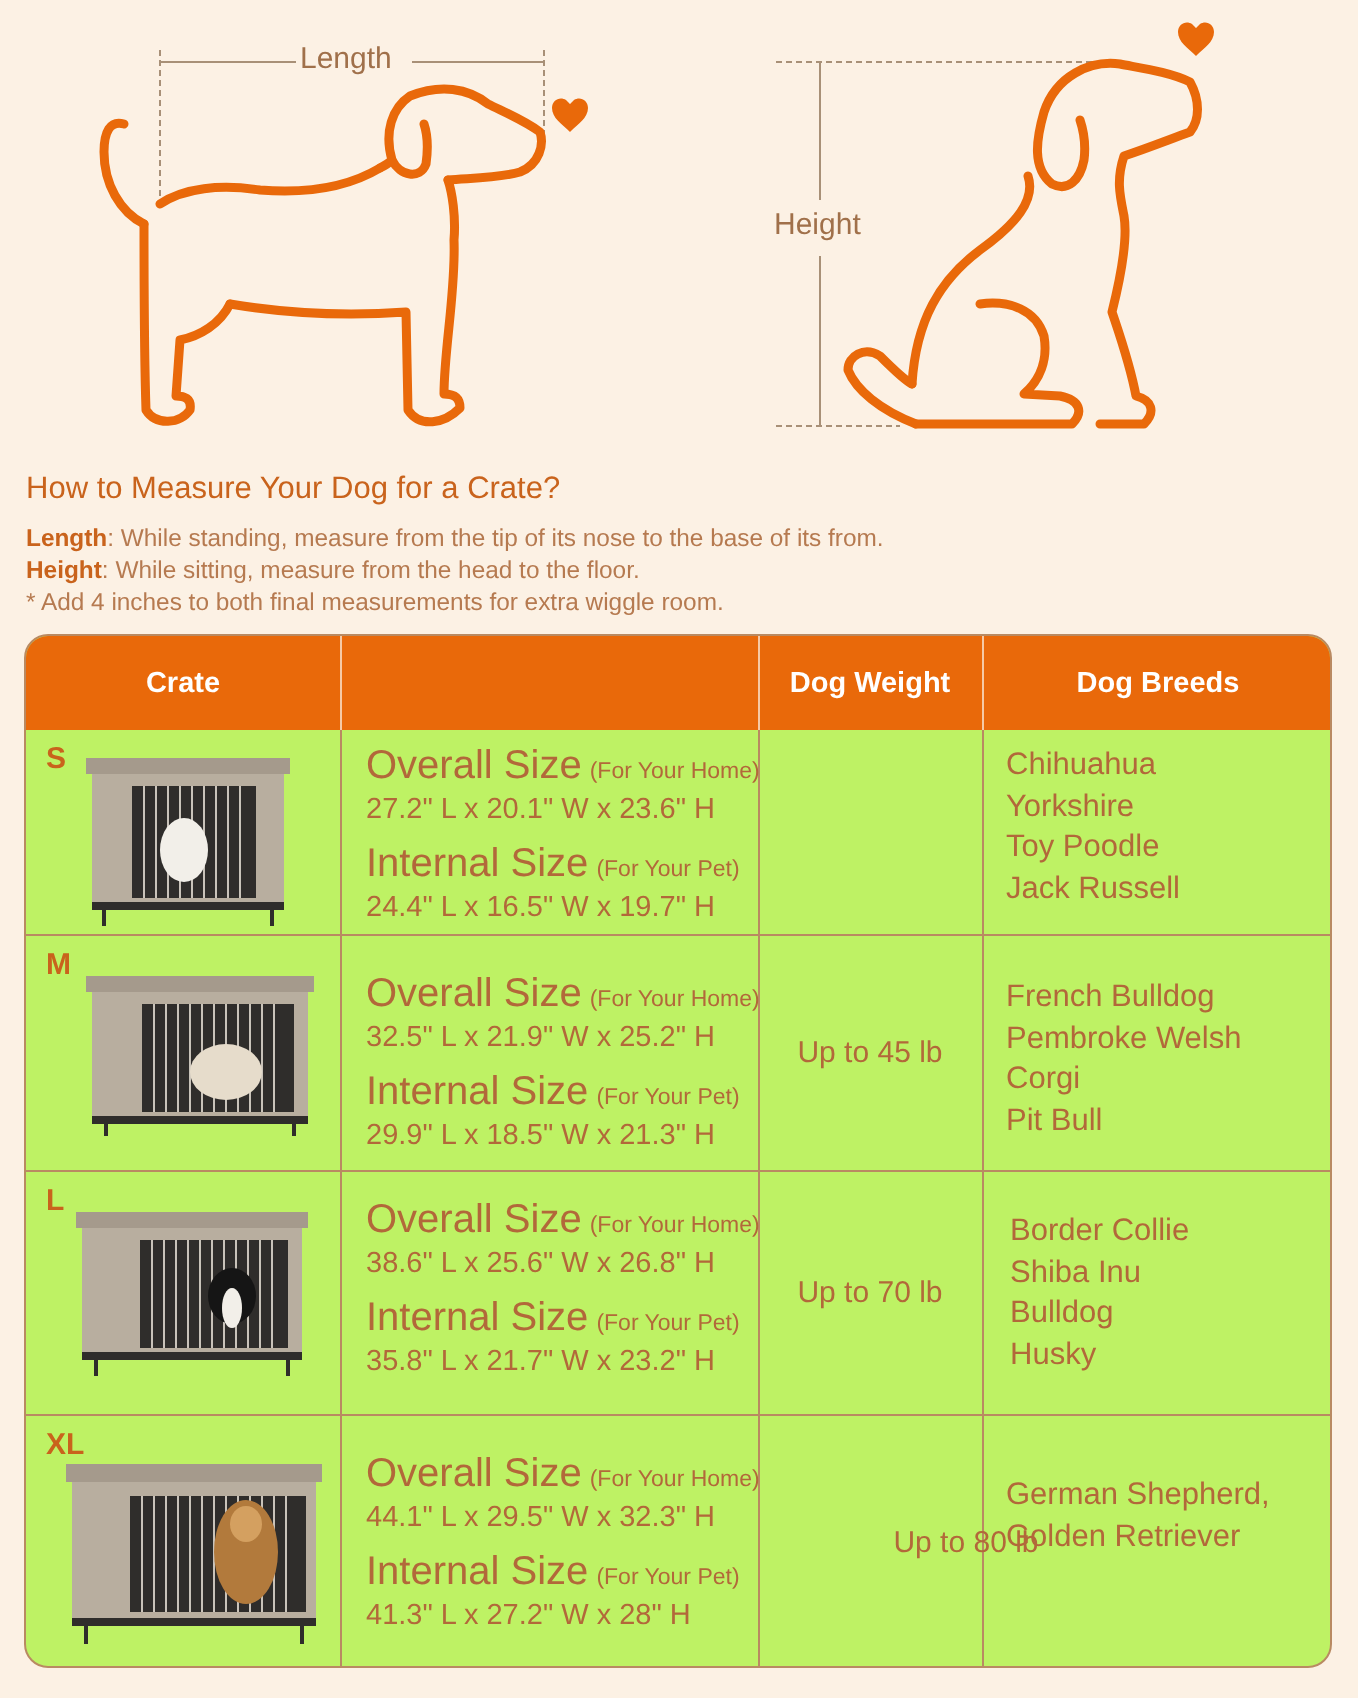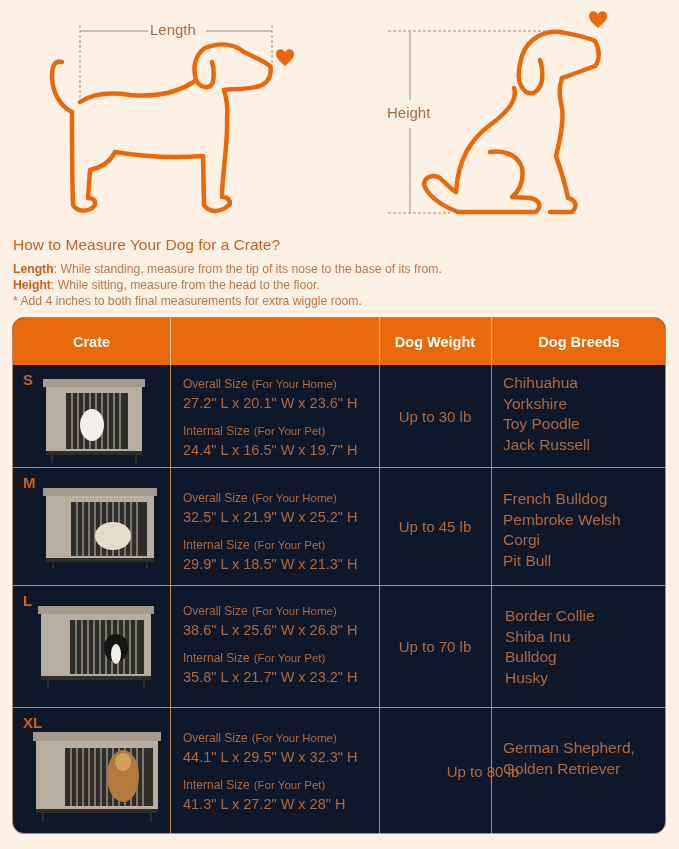--- a/index.html
+++ b/index.html
@@ -16,36 +16,36 @@
     position: absolute; font-size: 15px; color: #a0704a; background: #fcf1e4; padding: 0 2px;
   }
   .heading {
     position: absolute; left: 13px; top: 236px;
     font-size: 15.5px; font-weight: normal; color: #c9631c;
   }
   .notes { position: absolute; left: 13px; top: 261px; font-size: 12.2px; line-height: 16px; color: #b67a50; }
   .notes .k { color: #c9631c; font-weight: bold; }
   .table {
     position: absolute; left: 12px; top: 317px; width: 654px; height: 517px;
-    background: #0f172a; border-radius: 12px; overflow: hidden;
+    background: #bef264; border-radius: 12px; overflow: hidden;
     border: 1px solid #b98a62;
   }
   .thead { position: absolute; left: 0; top: 0; width: 100%; height: 47px; background: #e9690a; }
   .th {
     position: absolute; top: 0; height: 47px; display: flex; align-items: center; justify-content: center;
     color: #ffffff; font-weight: bold; font-size: 14.5px;
   }
   .vline { position: absolute; top: 0; width: 1px; background: #b98a62; height: 100%; }
   .vline.hd { background: #f6c9a5; height: 47px; }
   .hline { position: absolute; left: 0; width: 100%; height: 1px; background: #b98a62; }
   .row { position: absolute; left: 0; width: 100%; }
   .size-tag { position: absolute; left: 10px; top: 6px; font-weight: bold; font-size: 15px; color: #c9631c; }
   .crate-img { position: absolute; }
   .sizes { position: absolute; left: 170px; font-size: 14.5px; line-height: 19px; color: #b2683a; }
-  .sizes .lbl { font-size: 12px; }
+  .sizes .lbl { font-size: 20px; }
   .sizes .sub { font-size: 11.5px; }
   .sizes .gap { height: 8px; }
   .weight {
     position: absolute; left: 366px; width: 112px; display: flex; align-items: center; justify-content: center;
     font-size: 15px; color: #b2683a;
   }
   .breeds { position: absolute; left: 490px; font-size: 15.5px; line-height: 20.5px; color: #b2683a; }
 </style>
 </head>
 <body>
@@ -129,21 +129,20 @@
       <line x1="12" y1="78" x2="12" y2="86" stroke="#2f2d2b" stroke-width="2"></line>
       <line x1="96" y1="78" x2="96" y2="86" stroke="#2f2d2b" stroke-width="2"></line>
     </svg>
     <div class="sizes" style="top:9px;">
       <div><span class="lbl">Overall Size</span> <span class="sub">(For Your Home)</span></div>
       <div>27.2" L x 20.1" W x 23.6" H</div>
       <div class="gap"></div>
       <div><span class="lbl">Internal Size</span> <span class="sub">(For Your Pet)</span></div>
       <div>24.4" L x 16.5" W x 19.7" H</div>
     </div>
-    <div class="weight" style="top:0; height:102px;">Up to 30 lb</div>
     <div class="breeds" style="top:8px;">
       <div>Chihuahua</div>
       <div>Yorkshire</div>
       <div>Toy Poodle</div>
       <div>Jack Russell</div>
     </div>
   </div>
 
   <div class="row" style="top:150px; height:117px;">
     <div class="size-tag">M</div>

